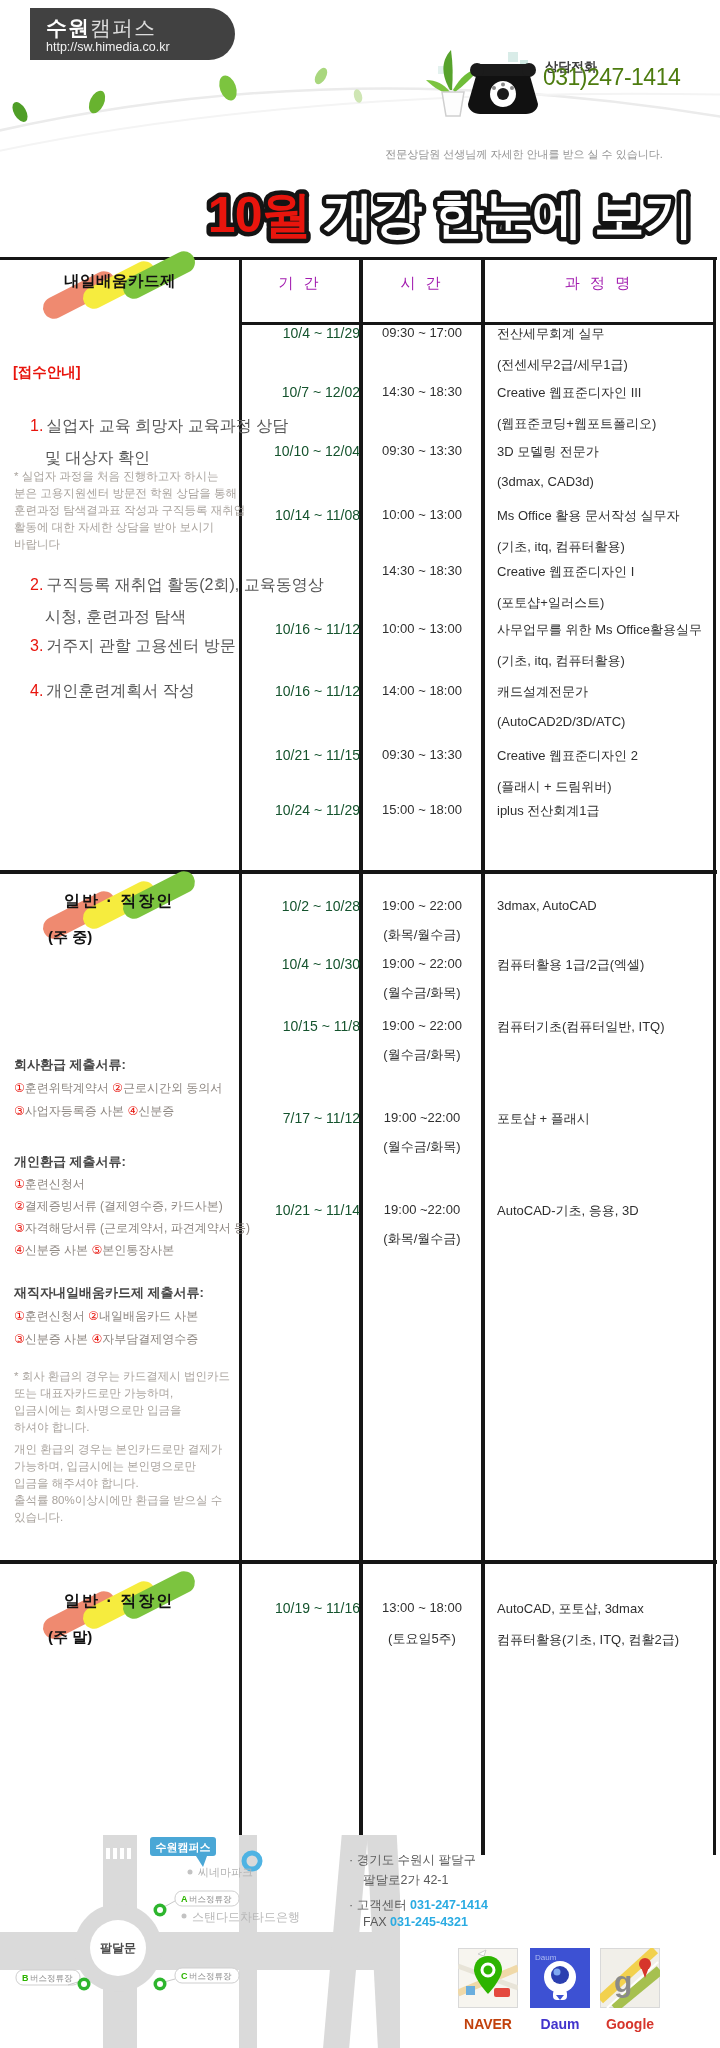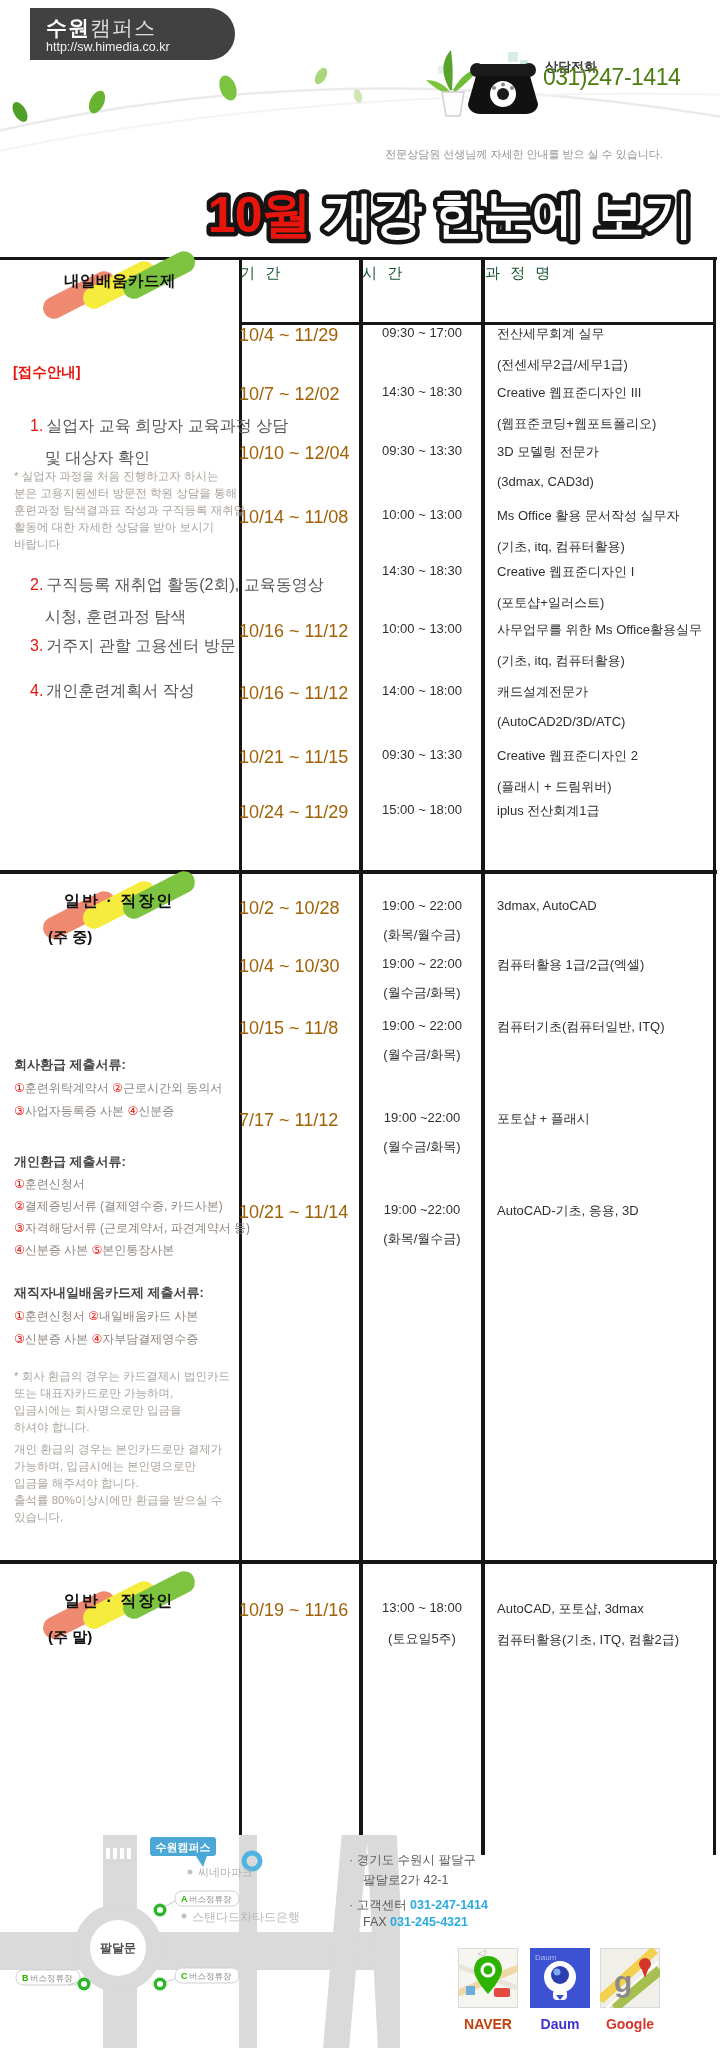--- a/index.html
+++ b/index.html
@@ -15,23 +15,23 @@
   .deco{position:absolute;left:0;top:40px;width:720px;height:130px;pointer-events:none}
   .phone-art{position:absolute;left:420px;top:46px;width:130px;height:76px}
   .call-label{position:absolute;left:545px;top:58px;font-size:13px;font-weight:bold;color:#3c3c3c}
   .call-number{position:absolute;left:543px;top:64px;font-size:23px;font-weight:normal;color:#4d7c0f;letter-spacing:-0.5px}
   .call-note{position:absolute;left:330px;top:147px;width:388px;text-align:center;font-size:11px;color:#949494}
   
   .title-svg{position:absolute;left:178px;top:172px}
   
   .hline,.vline{position:absolute;background:#161616}
   
-  .colhead{position:absolute;top:264px;font-size:15px;color:#14532d;letter-spacing:3px;}
-  
-  .cP{position:absolute;left:239px;width:121px;text-align:left;font-size:18px;color:#a16207;white-space:nowrap}
+  .colhead{position:absolute;top:274px;font-size:15px;color:#a21caf;letter-spacing:3px;text-align:center}
+  
+  .cP{position:absolute;left:239px;width:121px;text-align:right;font-size:14px;color:#14532d;white-space:nowrap}
   .cT{position:absolute;left:362px;width:120px;text-align:center;font-size:13px;color:#2f2f2f;white-space:nowrap}
   .cC{position:absolute;left:497px;width:215px;font-size:13px;color:#2f2f2f;white-space:nowrap}
   
   .badge{position:absolute;left:40px;width:160px;height:56px}
   .bs{position:absolute;width:78px;height:22px;border-radius:12px;transform:rotate(-27deg)}
   .bs1{left:0;top:26px;background:#ef8a70}
   .bs2{left:40px;top:16px;background:#f6ec3e}
   .bs3{left:80px;top:6px;background:#7cc43f}
   .badge-text{position:absolute;left:24px;top:13px;font-size:15.5px;font-weight:bold;color:#111;white-space:nowrap;z-index:2;letter-spacing:0.5px}
   .badge-text.wide{font-size:16px;letter-spacing:2px}

